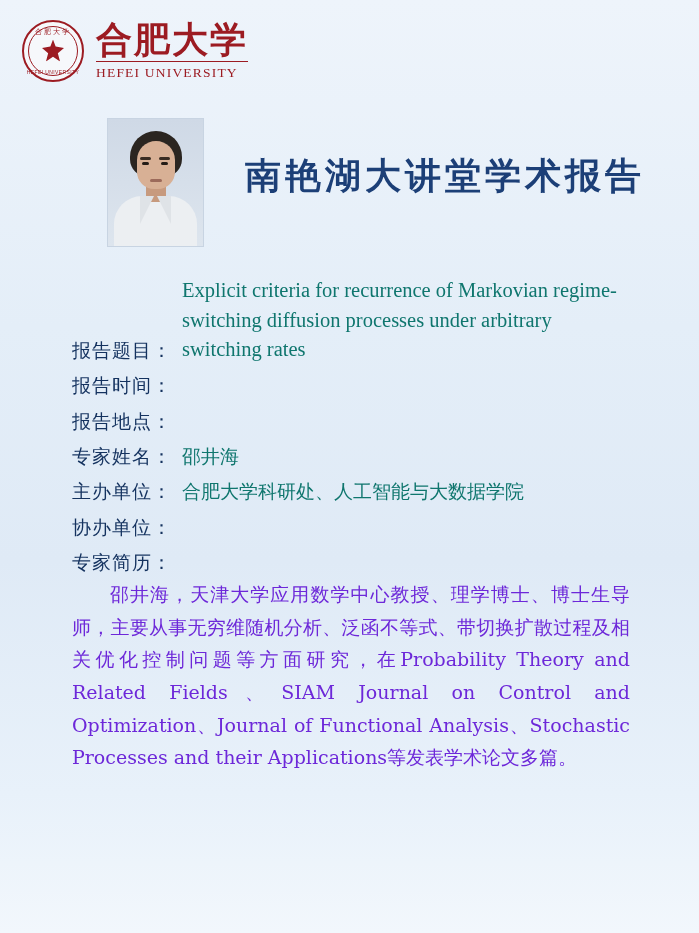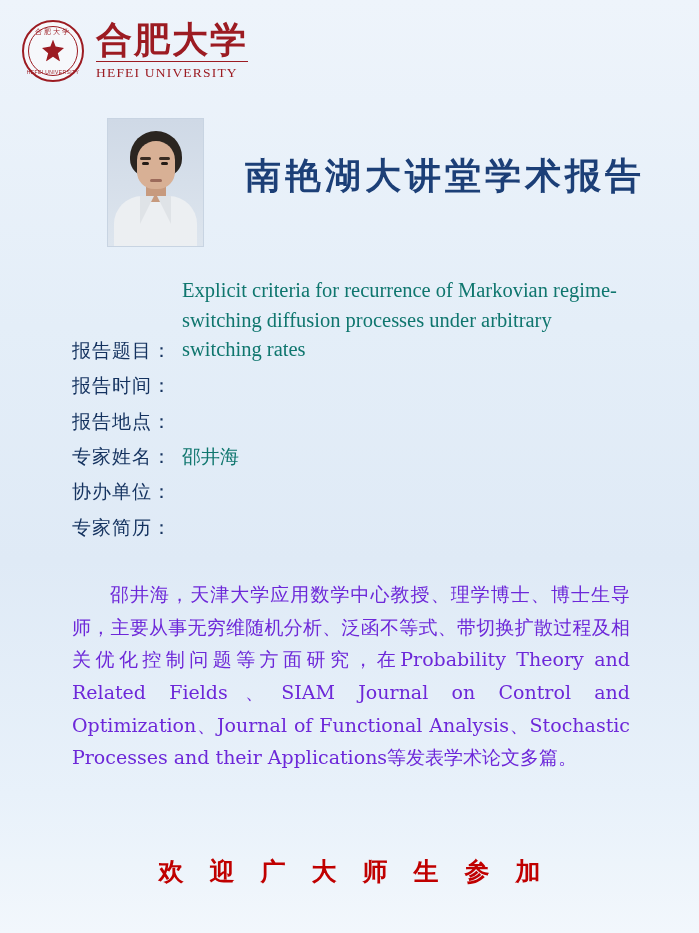--- a/index.html
+++ b/index.html
@@ -304,25 +304,28 @@
       <div class="info-label">报告时间：</div>
     </div>
     <div class="info-row">
       <div class="info-label">报告地点：</div>
     </div>
     <div class="info-row">
       <div class="info-label">专家姓名：</div>
       <div class="info-value">邵井海</div>
     </div>
     <div class="info-row">
+      <div class="info-label">主办单位：</div>
+      <div class="info-value">合肥大学科研处、人工智能与大数据学院</div>
+    </div>
+    <div class="info-row">
       <div class="info-label">协办单位：</div>
     </div>
     <div class="info-row">
       <div class="info-label">专家简历：</div>
       <div class="info-value"></div>
     </div>
   </div>
 
   <div class="bio">邵井海，天津大学应用数学中心教授、理学博士、博士生导师，主要从事无穷维随机分析、泛函不等式、带切换扩散过程及相关优化控制问题等方面研究，在Probability Theory and Related Fields、SIAM Journal on Control and Optimization、Journal of Functional Analysis、Stochastic Processes and their Applications等发表学术论文多篇。</div>
 
-  <div class="welcome">欢迎广大师生参加</div>
 
 </div>
 
 </body></html>

